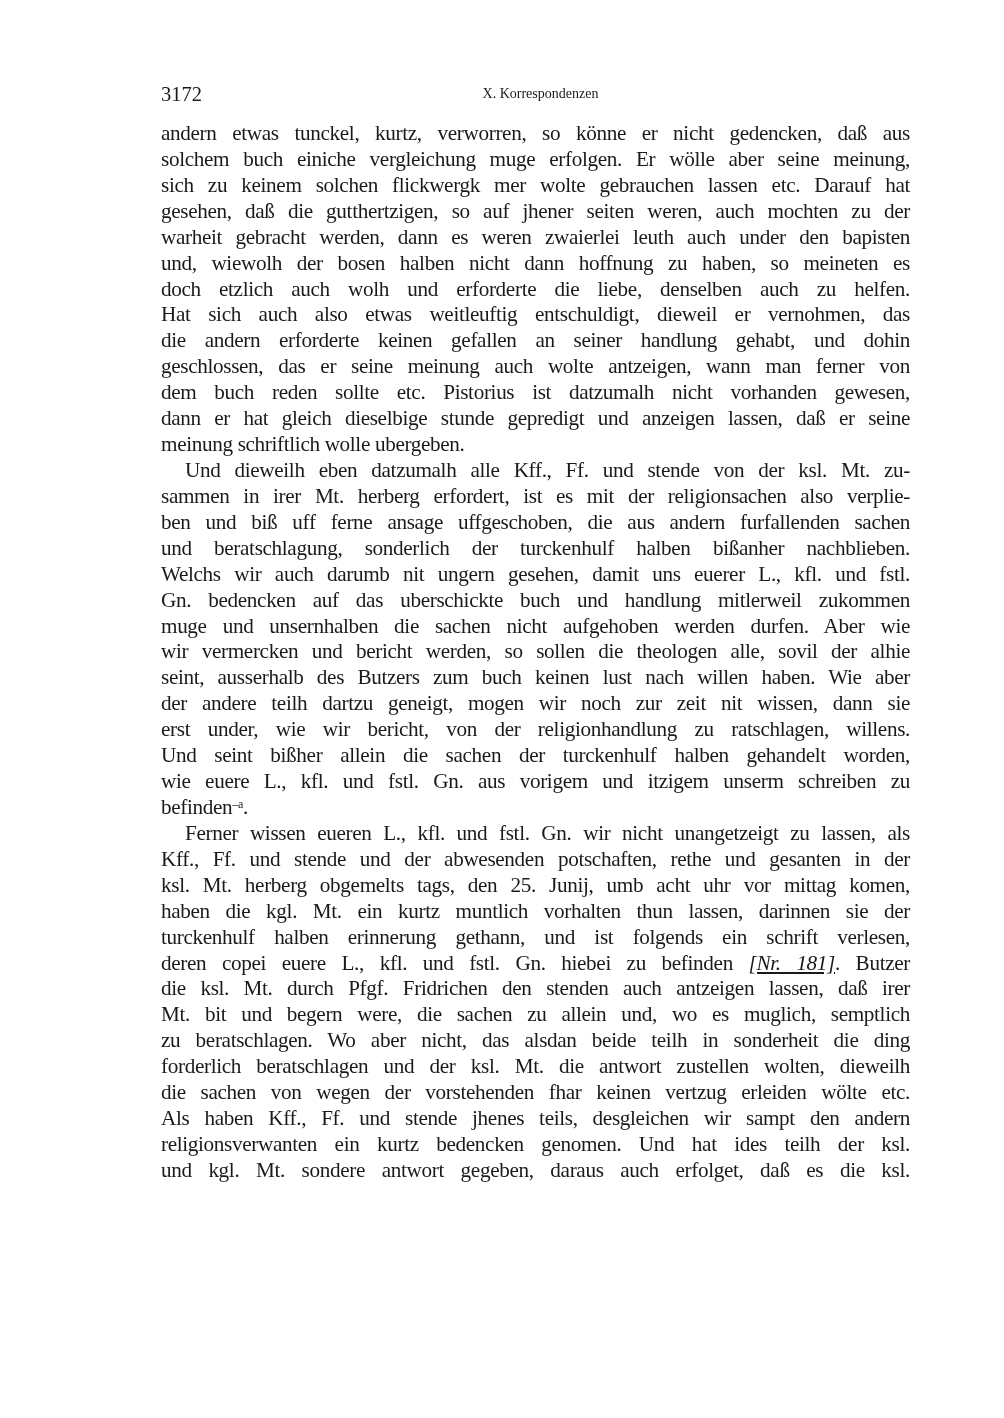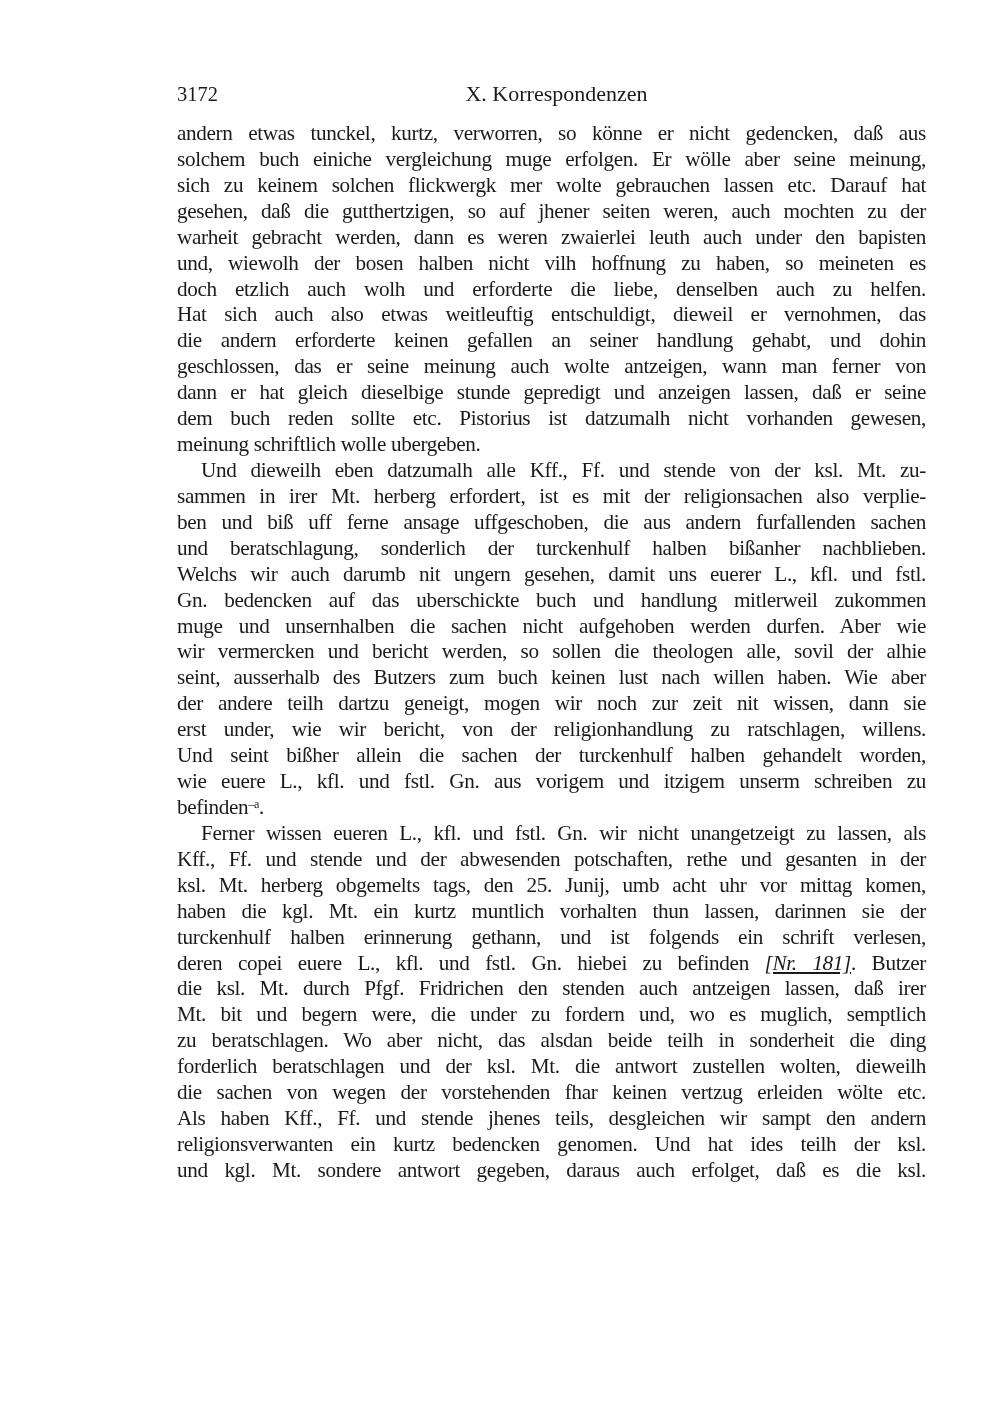--- a/index.html
+++ b/index.html
@@ -1,28 +1,27 @@
 <!DOCTYPE html>
 <html><head>
   <meta charset="utf-8">
   <style>
     html, body { margin: 0; padding: 0; background: #ffffff; }
     body { width: 1004px; height: 1418px; position: relative; overflow: hidden; }
     .page {
       position: absolute; left: 0; top: 0; width: 907px; height: 1418px;
       background: #ffffff; color: #1a1a1a;
       font-family: "Liberation Serif", "DejaVu Serif", serif;
-      margin-left: 16px;
     }
     .running-head {
       position: absolute; left: 161px; top: 80px; width: 749px; height: 28px;
       font-size: 20.5px; line-height: 28px;
     }
     .page-number { position: absolute; left: 0; top: 0; }
-    .running-title { position: absolute; left: 0; right: 0; top: 0; text-align: center; font-size: 22px; padding-left: 10px; }
+    .running-title { position: absolute; left: 0; right: 0; top: 0; text-align: center; font-size: 14px; padding-left: 10px; }
     .body-text {
       position: absolute; left: 161px; top: 121px; width: 749px;
     }
     .line {
       display: block; height: 25.93px; line-height: 25.93px;
       font-size: 21.2px; white-space: nowrap;
       text-align: justify; text-align-last: justify;
       letter-spacing: -0.35px;
     }
     .line.last { text-align-last: left; }
@@ -39,27 +38,27 @@
     <span class="page-number">3172</span>
     <span class="running-title">X. Korrespondenzen</span>
   </div>
 
   <div class="body-text">
     <span class="line">andern etwas tunckel, kurtz, verworren, so könne er nicht gedencken, daß aus</span>
     <span class="line">solchem buch einiche vergleichung muge erfolgen. Er wölle aber seine meinung,</span>
     <span class="line">sich zu keinem solchen flickwergk mer wolte gebrauchen lassen etc. Darauf hat</span>
     <span class="line">gesehen, daß die gutthertzigen, so auf jhener seiten weren, auch mochten zu der</span>
     <span class="line">warheit gebracht werden, dann es weren zwaierlei leuth auch under den bapisten</span>
-    <span class="line">und, wiewolh der bosen halben nicht vilh hoffnung zu haben, so meineten es</span>
+    <span class="line">und, wiewolh der bosen halben nicht dann hoffnung zu haben, so meineten es</span>
     <span class="line">doch etzlich auch wolh und erforderte die liebe, denselben auch zu helfen.</span>
     <span class="line">Hat sich auch also etwas weitleuftig entschuldigt, dieweil er vernohmen, das</span>
     <span class="line">die andern erforderte keinen gefallen an seiner handlung gehabt, und dohin</span>
     <span class="line">geschlossen, das er seine meinung auch wolte antzeigen, wann man ferner von</span>
+    <span class="line">dem buch reden sollte etc. Pistorius ist datzumalh nicht vorhanden gewesen,</span>
     <span class="line">dann er hat gleich dieselbige stunde gepredigt und anzeigen lassen, daß er seine</span>
-    <span class="line">dem buch reden sollte etc. Pistorius ist datzumalh nicht vorhanden gewesen,</span>
     <span class="line last">meinung schriftlich wolle ubergeben.</span>
 
     <span class="line indent">Und dieweilh eben datzumalh alle Kff., Ff. und stende von der ksl. Mt. zu-</span>
     <span class="line">sammen in irer Mt. herberg erfordert, ist es mit der religionsachen also verplie-</span>
     <span class="line">ben und biß uff ferne ansage uffgeschoben, die aus andern furfallenden sachen</span>
     <span class="line">und beratschlagung, sonderlich der turckenhulf halben bißanher nachblieben.</span>
     <span class="line">Welchs wir auch darumb nit ungern gesehen, damit uns euerer L., kfl. und fstl.</span>
     <span class="line">Gn. bedencken auf das uberschickte buch und handlung mitlerweil zukommen</span>
     <span class="line">muge und unsernhalben die sachen nicht aufgehoben werden durfen. Aber wie</span>
     <span class="line">wir vermercken und bericht werden, so sollen die theologen alle, sovil der alhie</span>
@@ -70,21 +69,21 @@
     <span class="line">wie euere L., kfl. und fstl. Gn. aus vorigem und itzigem unserm schreiben zu</span>
     <span class="line last"><span>befinden</span><sup class="fn">–a</sup><span>.</span></span>
 
     <span class="line indent">Ferner wissen eueren L., kfl. und fstl. Gn. wir nicht unangetzeigt zu lassen, als</span>
     <span class="line">Kff., Ff. und stende und der abwesenden potschaften, rethe und gesanten in der</span>
     <span class="line">ksl. Mt. herberg obgemelts tags, den 25. Junij, umb acht uhr vor mittag komen,</span>
     <span class="line">haben die kgl. Mt. ein kurtz muntlich vorhalten thun lassen, darinnen sie der</span>
     <span class="line">turckenhulf halben erinnerung gethann, und ist folgends ein schrift verlesen,</span>
     <span class="line"><span>deren copei euere L., kfl. und fstl. Gn. hiebei zu befinden</span> <span class="it">[Nr. 181]</span><span>. Butzer</span></span>
     <span class="line">die ksl. Mt. durch Pfgf. Fridrichen den stenden auch antzeigen lassen, daß irer</span>
-    <span class="line">Mt. bit und begern were, die under zu fordern und, wo es muglich, semptlich</span>
+    <span class="line">Mt. bit und begern were, die sachen zu allein und, wo es muglich, semptlich</span>
     <span class="line">zu beratschlagen. Wo aber nicht, das alsdan beide teilh in sonderheit die ding</span>
     <span class="line">forderlich beratschlagen und der ksl. Mt. die antwort zustellen wolten, dieweilh</span>
     <span class="line">die sachen von wegen der vorstehenden fhar keinen vertzug erleiden wölte etc.</span>
     <span class="line">Als haben Kff., Ff. und stende jhenes teils, desgleichen wir sampt den andern</span>
     <span class="line">religionsverwanten ein kurtz bedencken genomen. Und hat ides teilh der ksl.</span>
     <span class="line">und kgl. Mt. sondere antwort gegeben, daraus auch erfolget, daß es die ksl.</span>
   </div>
 
 </div>
 

